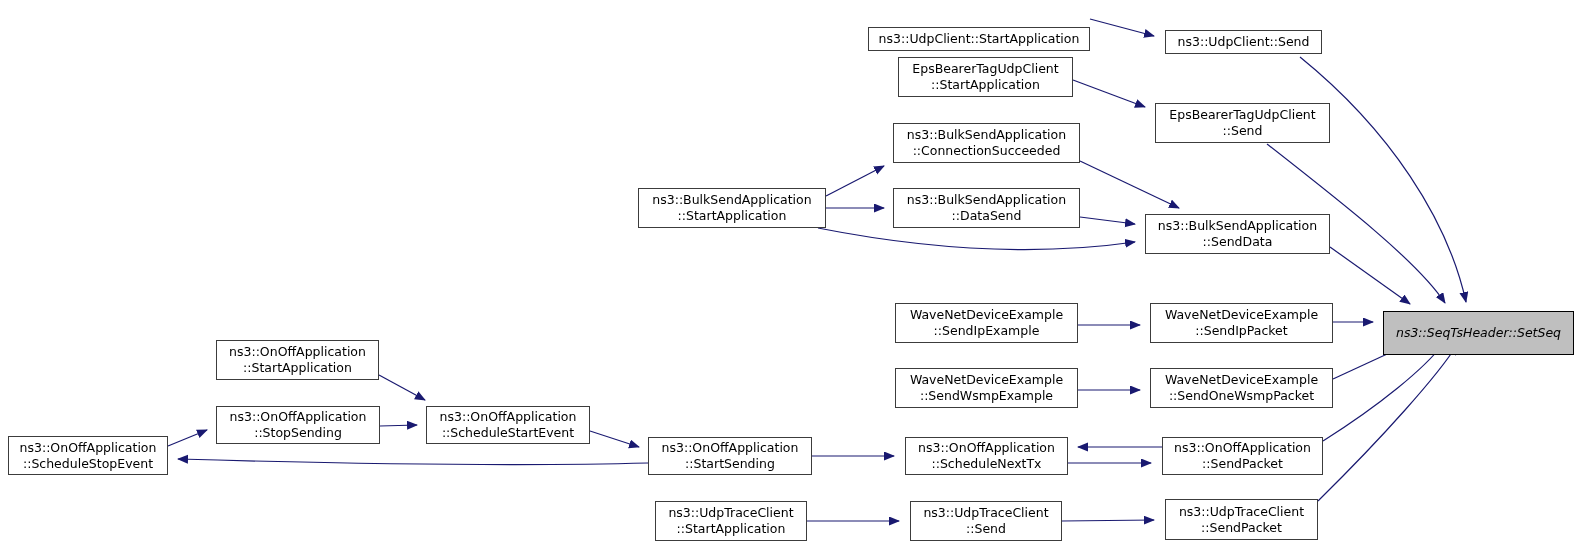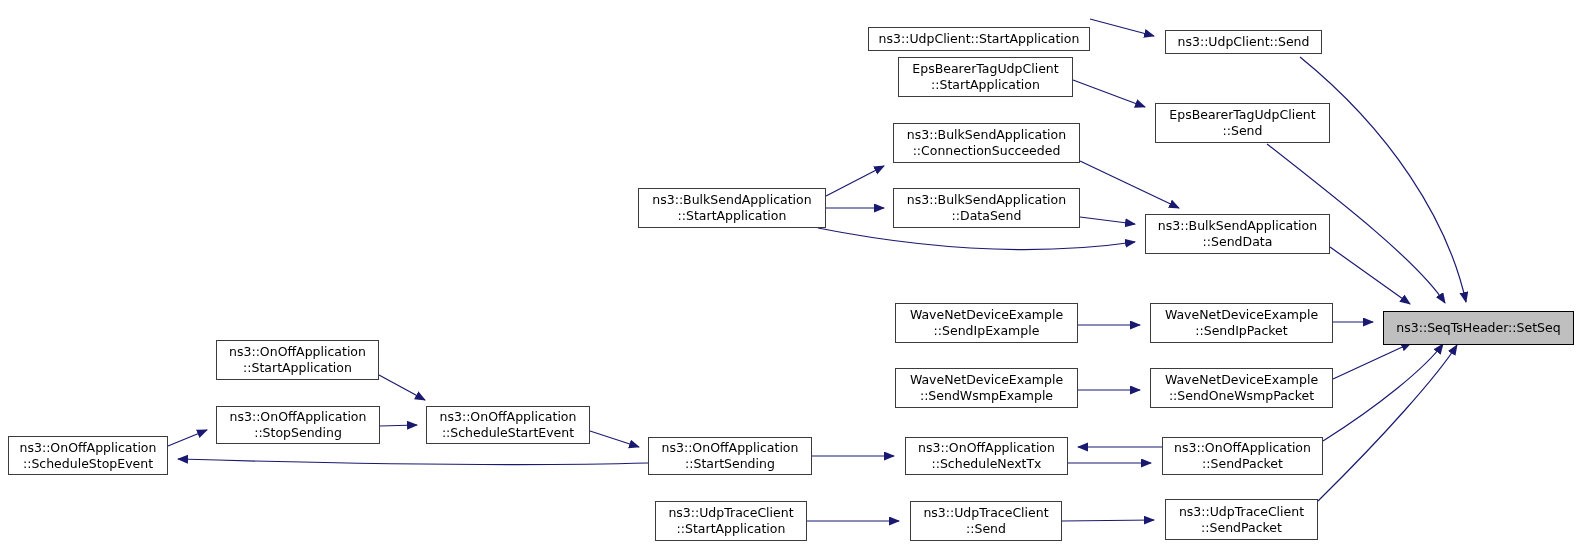--- a/index.html
+++ b/index.html
@@ -105,15 +105,15 @@
   <div class="node" style="left:905px;top:437px;width:163px;height:38px;">ns3::OnOffApplication
 ::ScheduleNextTx</div>
   <div class="node" style="left:1162px;top:437px;width:161px;height:38px;">ns3::OnOffApplication
 ::SendPacket</div>
   <div class="node" style="left:655px;top:501px;width:152px;height:40px;">ns3::UdpTraceClient
 ::StartApplication</div>
   <div class="node" style="left:910px;top:501px;width:152px;height:40px;">ns3::UdpTraceClient
 ::Send</div>
   <div class="node" style="left:1165px;top:499px;width:153px;height:41px;">ns3::UdpTraceClient
 ::SendPacket</div>
-  <div class="node highlight" style="left:1383px;top:311px;width:191px;height:34px;">ns3::SeqTsHeader::SetSeq</div>
+  <div class="node highlight" style="left:1383px;top:311px;width:191px;height:44px;font-style:italic;">ns3::SeqTsHeader::SetSeq</div>
 
 </div>
 
 </body></html>

